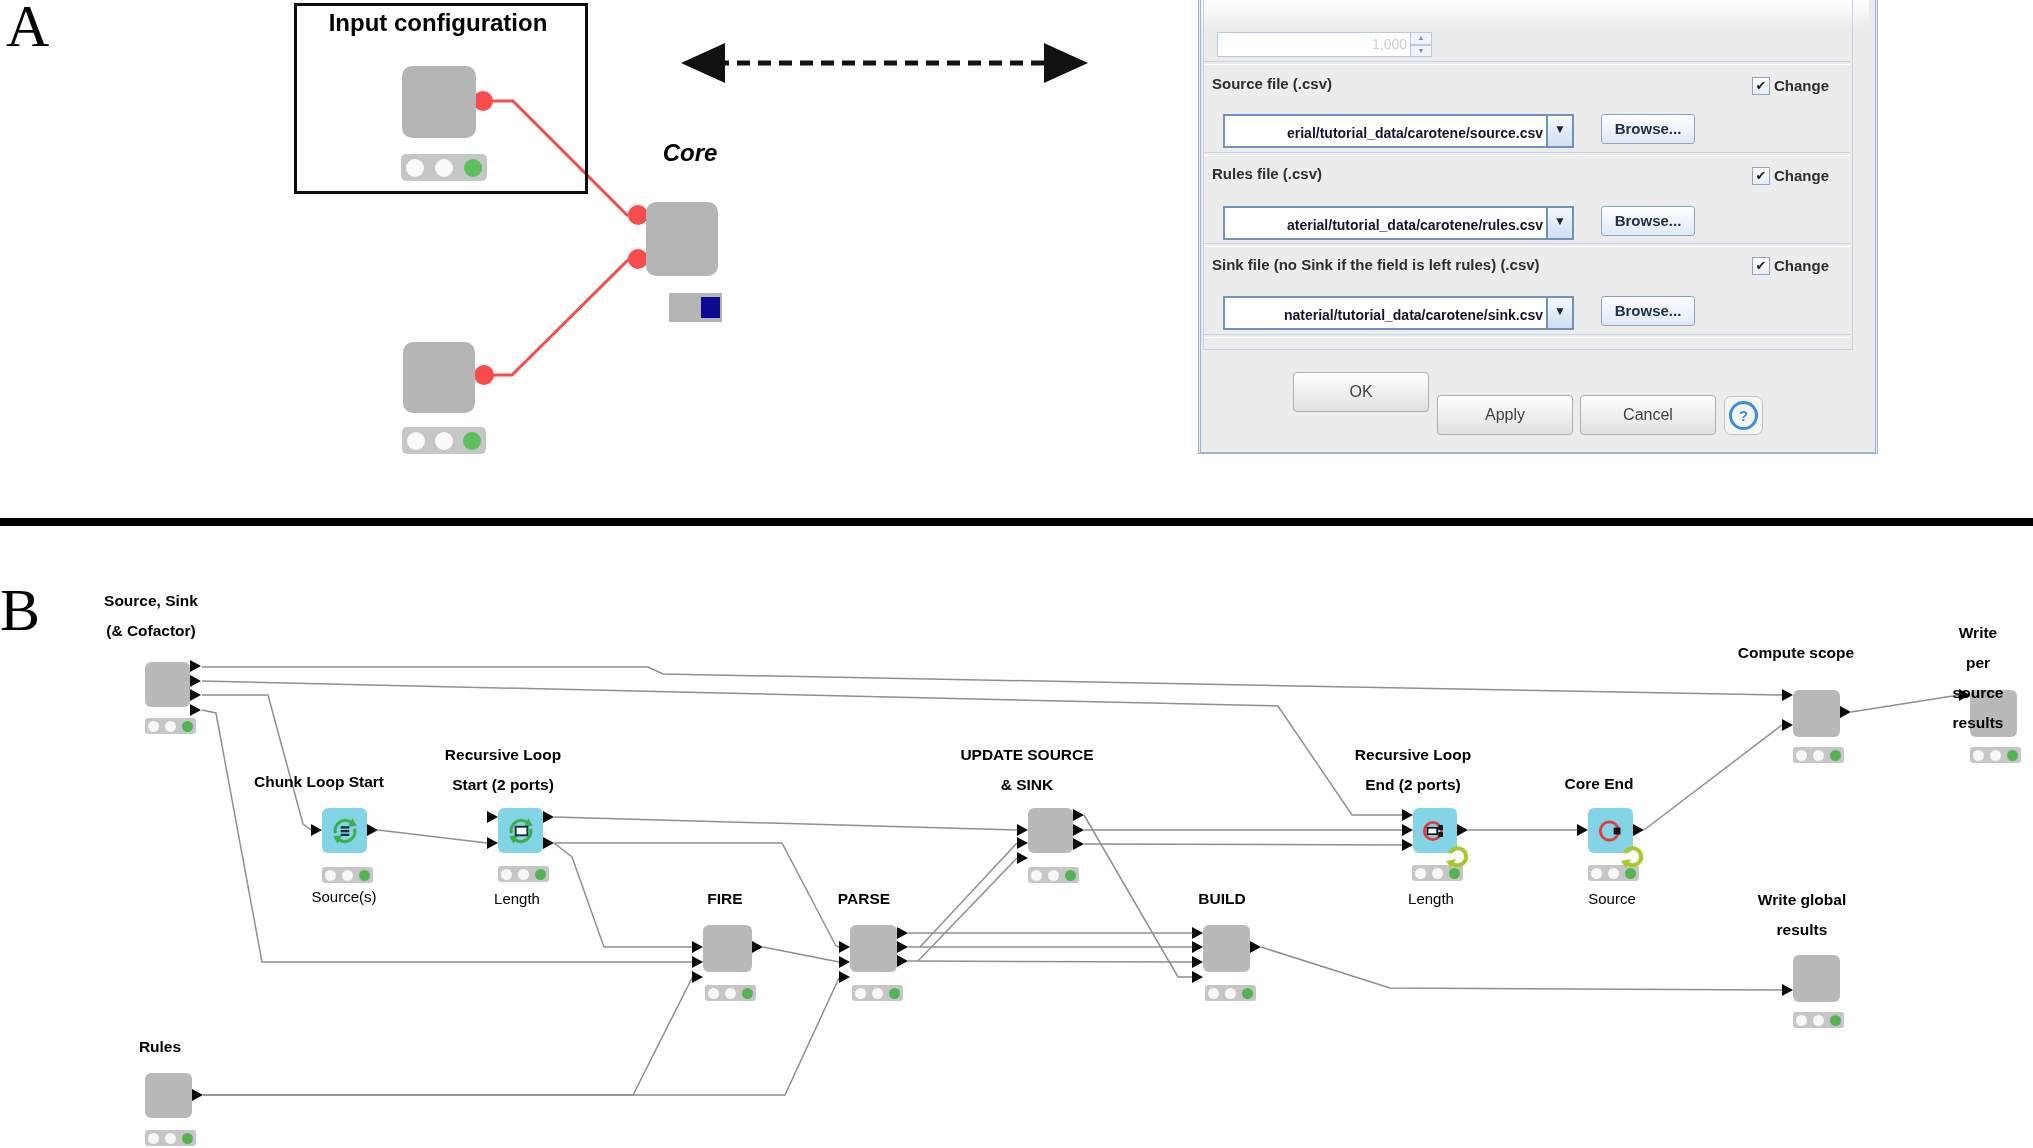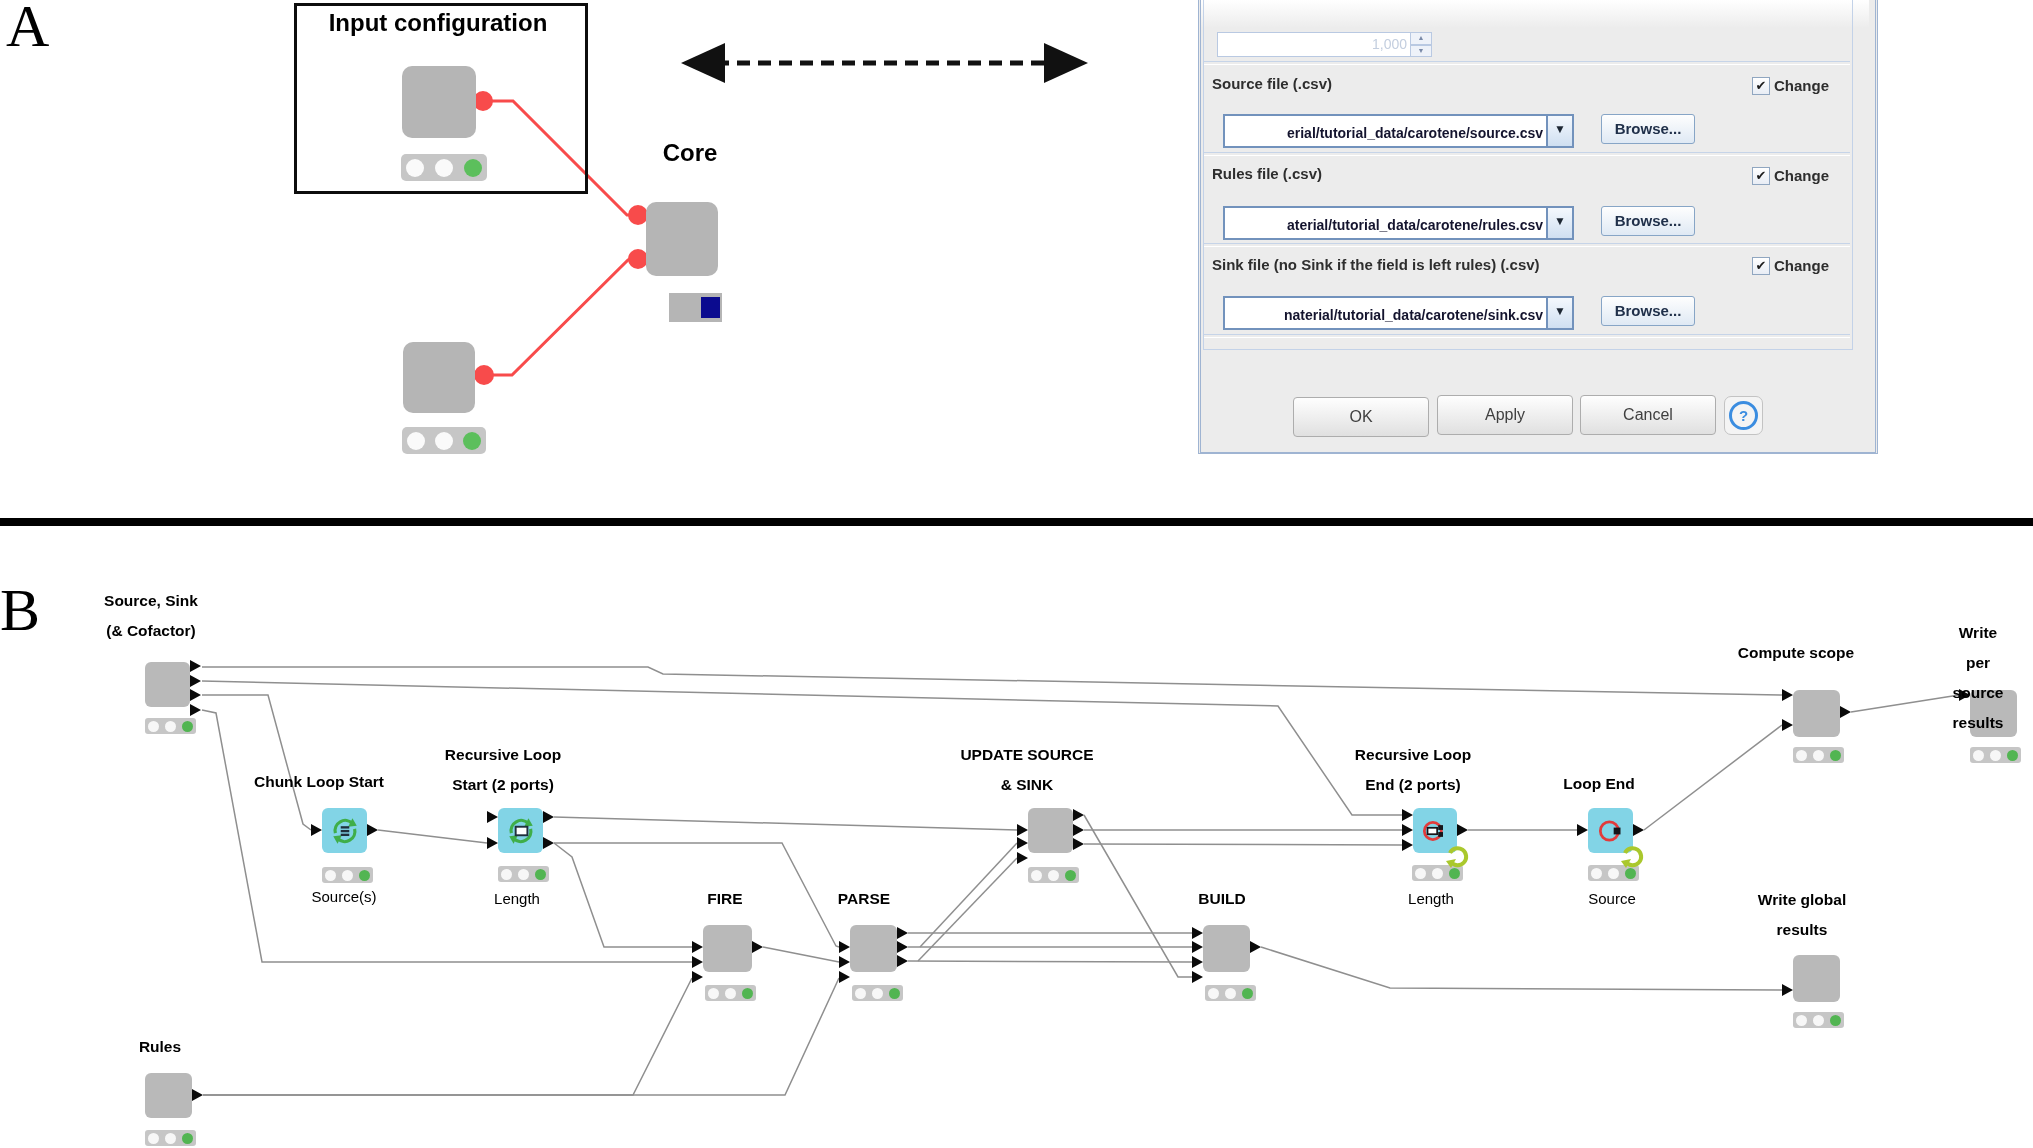--- a/index.html
+++ b/index.html
@@ -141,21 +141,21 @@
   <div class="abs input-box" style="left:294px;top:3px;width:288px;height:185px;"></div>
   <div class="abs box-title" style="left:294px;top:9px;width:288px;">Input configuration</div>
 
   <div class="abs knime-node-a" style="left:402px;top:66px;width:74px;height:72px;"></div>
   <div class="abs tl-a" style="left:401px;top:154px;width:76px;height:27px;">
     <span class="dot"></span>
     <span class="dot"></span>
     <span class="dot on"></span>
   </div>
 
-  <div class="abs a-label" style="left:660px;top:140px;width:60px;line-height:26px;">Core</div>
+  <div class="abs a-label" style="left:660px;top:140px;width:60px;line-height:26px;font-style:italic;">Core</div>
   <div class="abs knime-node-a" style="left:646px;top:202px;width:72px;height:74px;"></div>
   <div class="abs progress-a" style="left:669px;top:293px;width:53px;height:29px;"></div>
   <div class="abs progress-navy" style="left:701px;top:297px;width:19px;height:21px;"></div>
 
   <div class="abs knime-node-a" style="left:403px;top:342px;width:72px;height:71px;"></div>
   <div class="abs tl-a" style="left:402px;top:427px;width:74px;height:27px;">
     <span class="dot"></span>
     <span class="dot"></span>
     <span class="dot on"></span>
   </div>
@@ -198,21 +198,21 @@
   <div class="abs checkbox" style="left:1752px;top:257px;width:16px;height:16px;">✔</div>
   <div class="abs dlg-label" style="left:1774px;top:257px;">Change</div>
   <div class="abs combo" style="left:1223px;top:296px;width:347px;height:30px;">
     <div class="val">naterial/tutorial_data/carotene/sink.csv</div>
     <div class="arrow">▼</div>
   </div>
   <div class="abs btn" style="left:1601px;top:296px;width:92px;height:28px;line-height:28px;">Browse...</div>
 
   <div class="abs etched" style="left:1204px;top:334px;width:646px;"></div>
 
-  <div class="abs dlg-btn" style="left:1293px;top:397px;width:134px;height:38px;line-height:38px;">OK</div>
+  <div class="abs dlg-btn" style="left:1293px;top:372px;width:134px;height:38px;line-height:38px;">OK</div>
   <div class="abs dlg-btn" style="left:1437px;top:395px;width:134px;height:38px;line-height:38px;">Apply</div>
   <div class="abs dlg-btn" style="left:1580px;top:395px;width:134px;height:38px;line-height:38px;">Cancel</div>
   <div class="abs help-btn" style="left:1724px;top:396px;width:37px;height:37px;">
     <div class="help-ring">?</div>
   </div>
 
   <div class="abs panel-letter" style="left:0;top:576px;">B</div>
 
   <div class="abs b-label" style="left:151px;top:586px;">Source, Sink
 (&amp; Cofactor)</div>
@@ -309,21 +309,21 @@
       <polygon points="2,18 12,16 7,25" fill="#aac82d"></polygon>
     </svg>
   </div>
   <div class="abs tl-b" style="left:1412px;top:865px;width:45px;height:16px;">
     <span class="dot"></span>
       <span class="dot"></span>
       <span class="dot on"></span>
   </div>
   <div class="abs b-caption" style="left:1431px;top:890px;">Length</div>
 
-  <div class="abs b-label" style="left:1599px;top:769px;">Loop End</div>
+  <div class="abs b-label" style="left:1599px;top:769px;">Core End</div>
   <div class="abs b-node loop" style="left:1588px;top:808px;width:45px;height:45px;">
     <svg width="32" height="32" viewBox="0 0 30 30">
       <circle cx="13.5" cy="15" r="8.5" stroke="#e23b3b" stroke-width="2.6" fill="none"></circle>
       <rect x="17.5" y="11.8" width="6.4" height="6.4" fill="#15151a"></rect>
     </svg>
   </div>
   <div class="abs badge" style="left:1619px;top:843px;">
     <svg width="28" height="28" viewBox="0 0 28 28">
       <path d="M6 10 A8.5 8.5 0 1 1 7 19" stroke="#aac82d" stroke-width="4" fill="none"></path>
       <polygon points="2,18 12,16 7,25" fill="#aac82d"></polygon>

